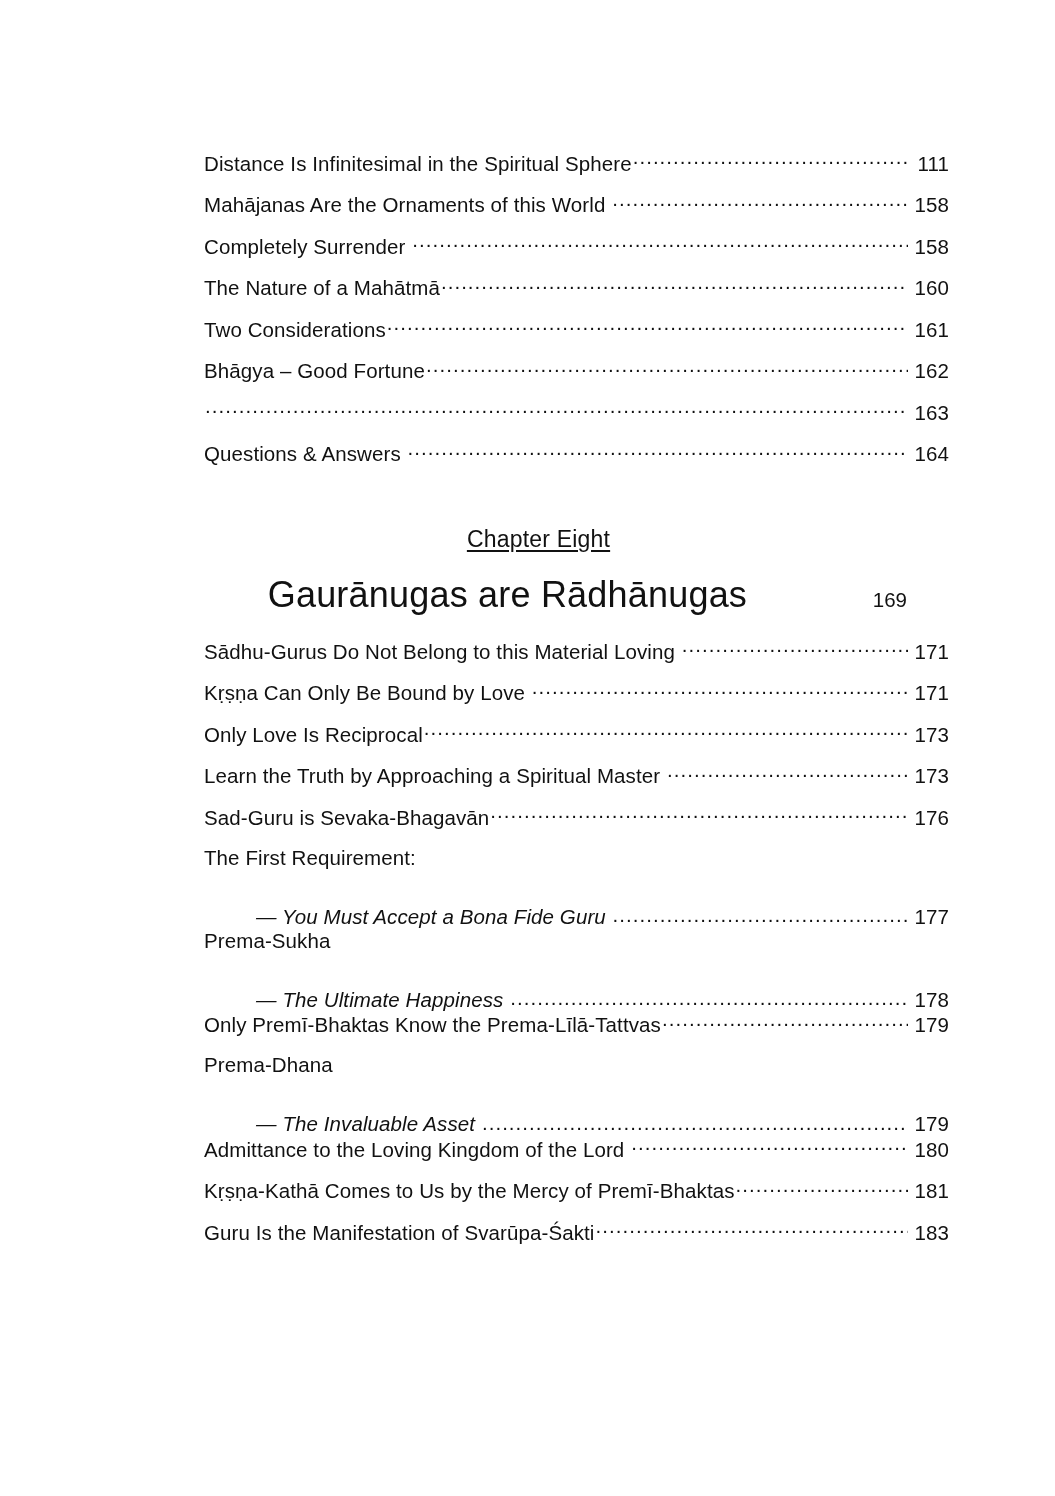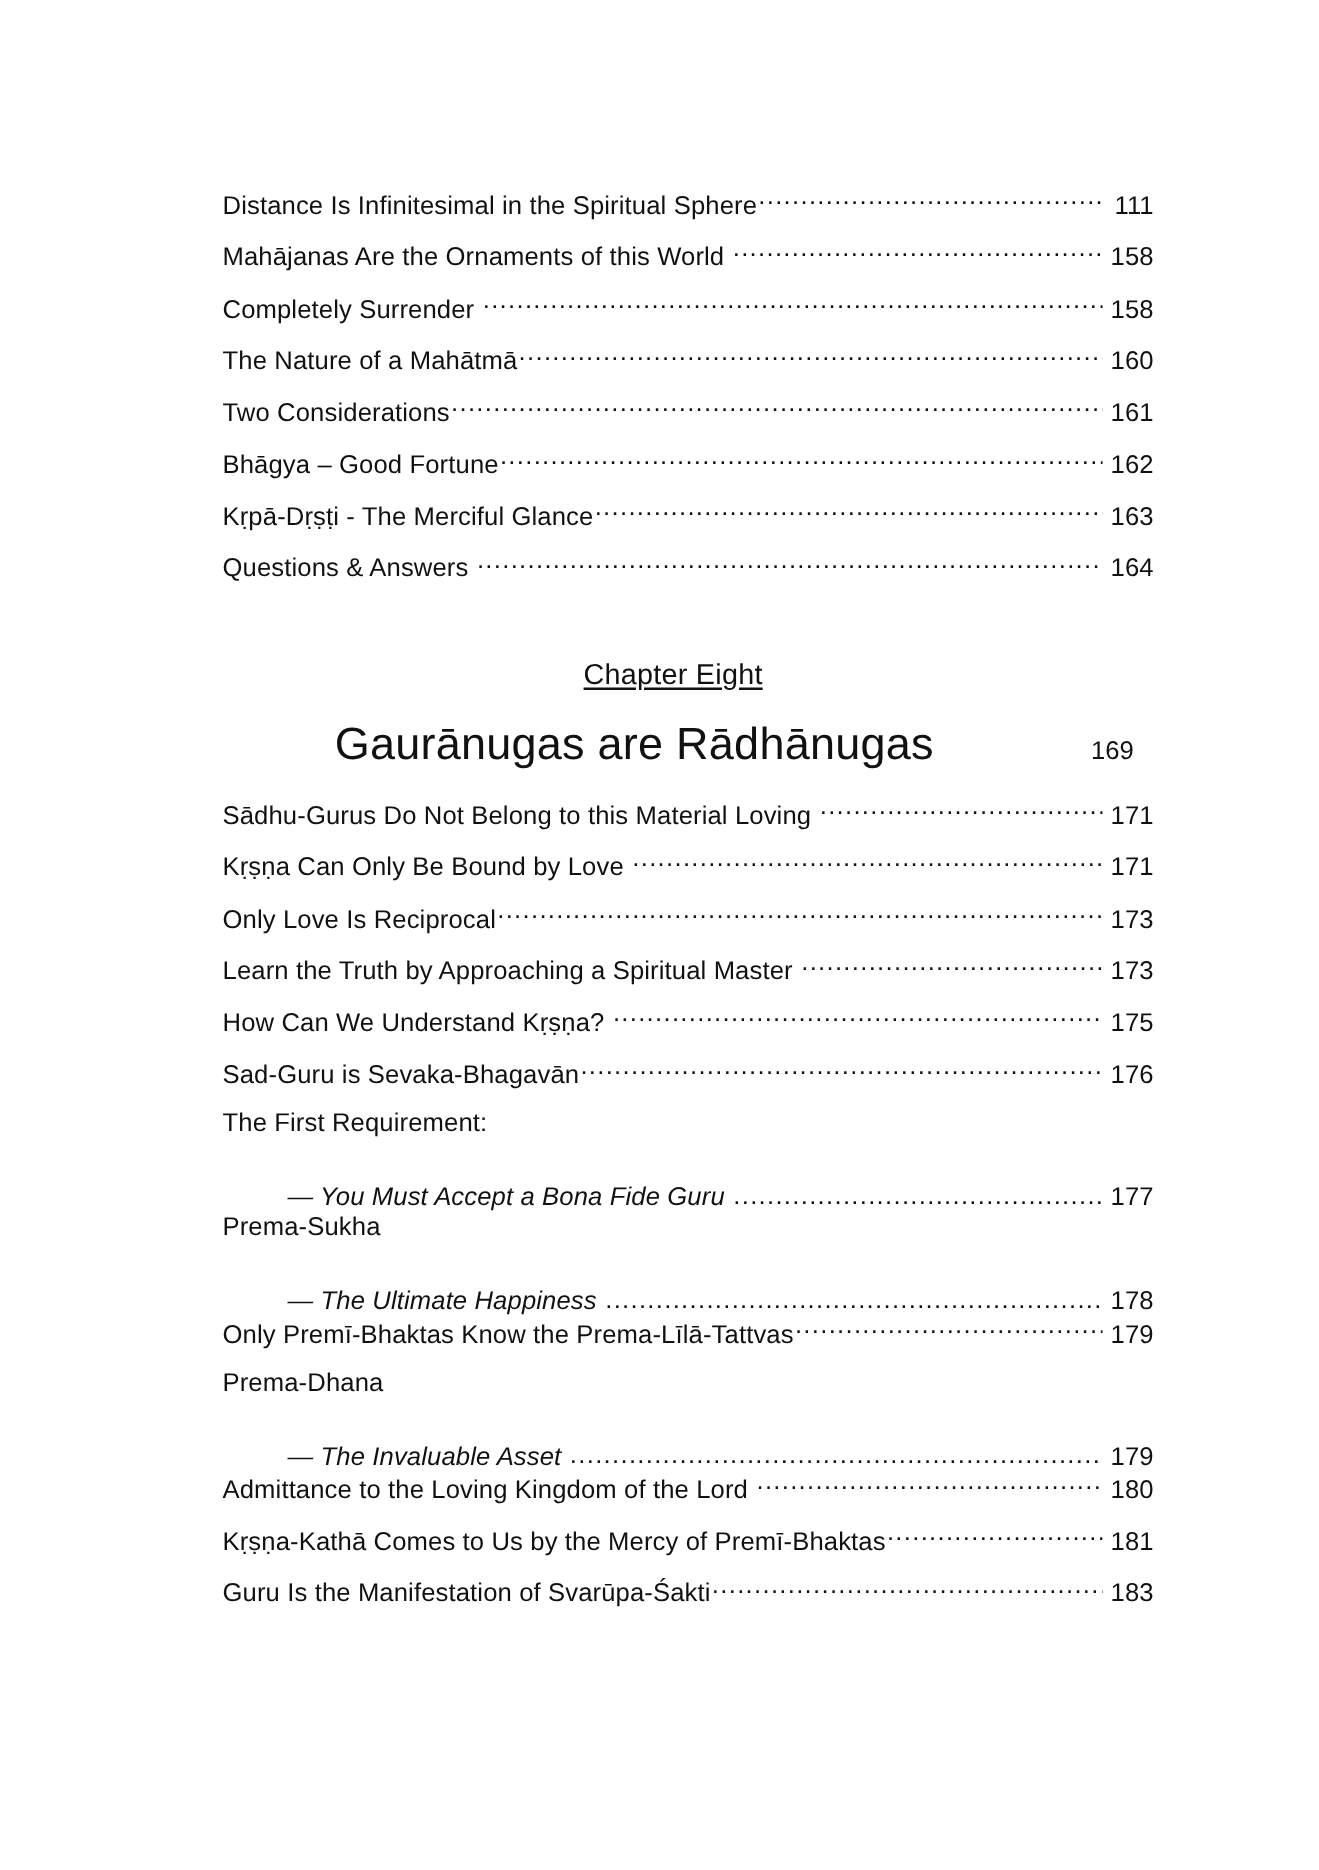--- a/index.html
+++ b/index.html
@@ -17,21 +17,21 @@
     width: 1055px;
     height: 1496px;
     background: #ffffff;
     overflow: hidden;
     box-sizing: border-box;
   }
 
   
   .toc-block {
     position: absolute;
-    left: 178px;
+    left: 204px;
     width: 745px;
   }
   #block-one { top: 150px; }
 
   .toc-row {
     display: flex;
     align-items: baseline;
     height: 41.5px;
     font-size: 20.5px;
     letter-spacing: 0.1px;
@@ -147,21 +147,20 @@
         <span class="title">Two Considerations</span>
         <span class="leader"></span>
         <span class="pageno">161</span>
       </div>
       <div class="toc-row">
         <span class="title">Bhāgya – Good Fortune</span>
         <span class="leader"></span>
         <span class="pageno">162</span>
       </div>
       <div class="toc-row">
-        <span class="title">Kṛpā-Dṛṣṭi - The Merciful Glance</span>
         <span class="leader"></span>
         <span class="pageno">163</span>
       </div>
       <div class="toc-row gap">
         <span class="title">Questions &amp; Answers</span>
         <span class="leader"></span>
         <span class="pageno">164</span>
       </div>
     </div>
 
@@ -187,25 +186,20 @@
       <div class="toc-row">
         <span class="title">Only Love Is Reciprocal</span>
         <span class="leader"></span>
         <span class="pageno">173</span>
       </div>
       <div class="toc-row gap">
         <span class="title">Learn the Truth by Approaching a Spiritual Master</span>
         <span class="leader"></span>
         <span class="pageno">173</span>
       </div>
-      <div class="toc-row gap">
-        <span class="title">How Can We Understand Kṛṣṇa?</span>
-        <span class="leader"></span>
-        <span class="pageno">175</span>
-      </div>
       <div class="toc-row">
         <span class="title">Sad-Guru is Sevaka-Bhagavān</span>
         <span class="leader"></span>
         <span class="pageno">176</span>
       </div>
       <div class="toc-row plain">
         <span class="title">The First Requirement:</span>
       </div>
       <div class="toc-row gap sub">
         <span class="title">— You Must Accept a Bona Fide Guru</span>

